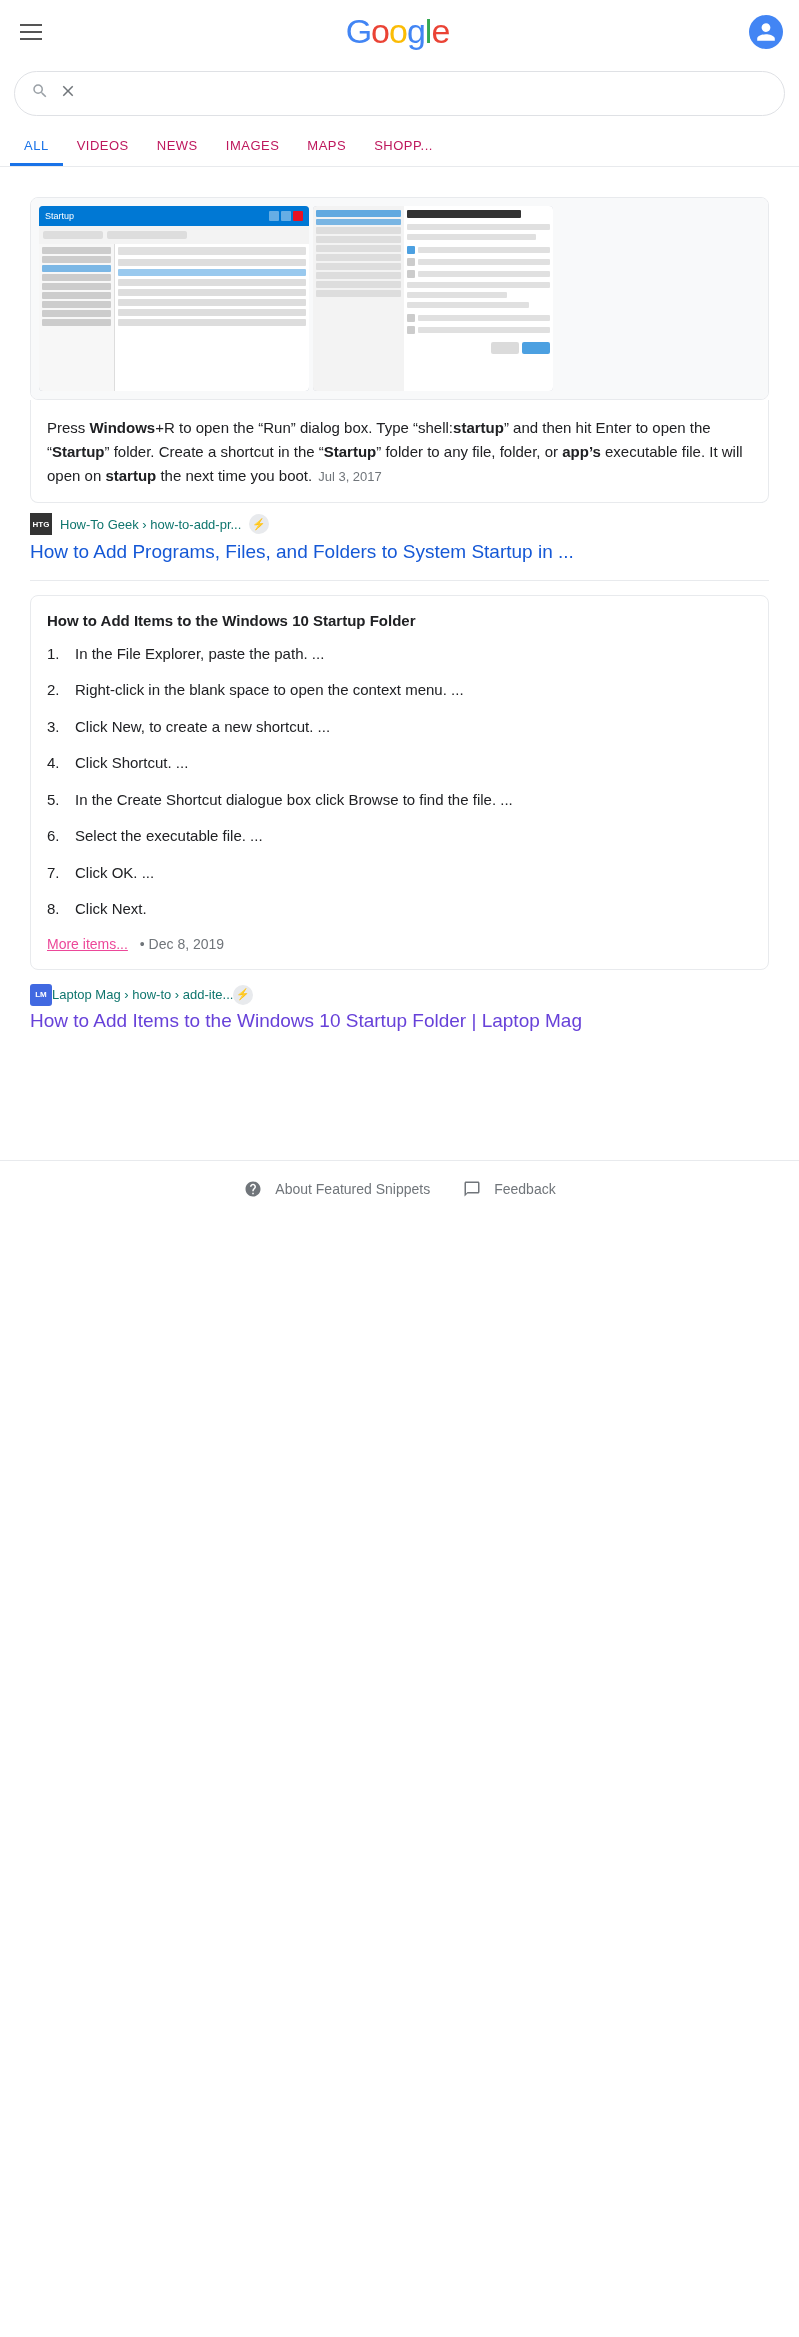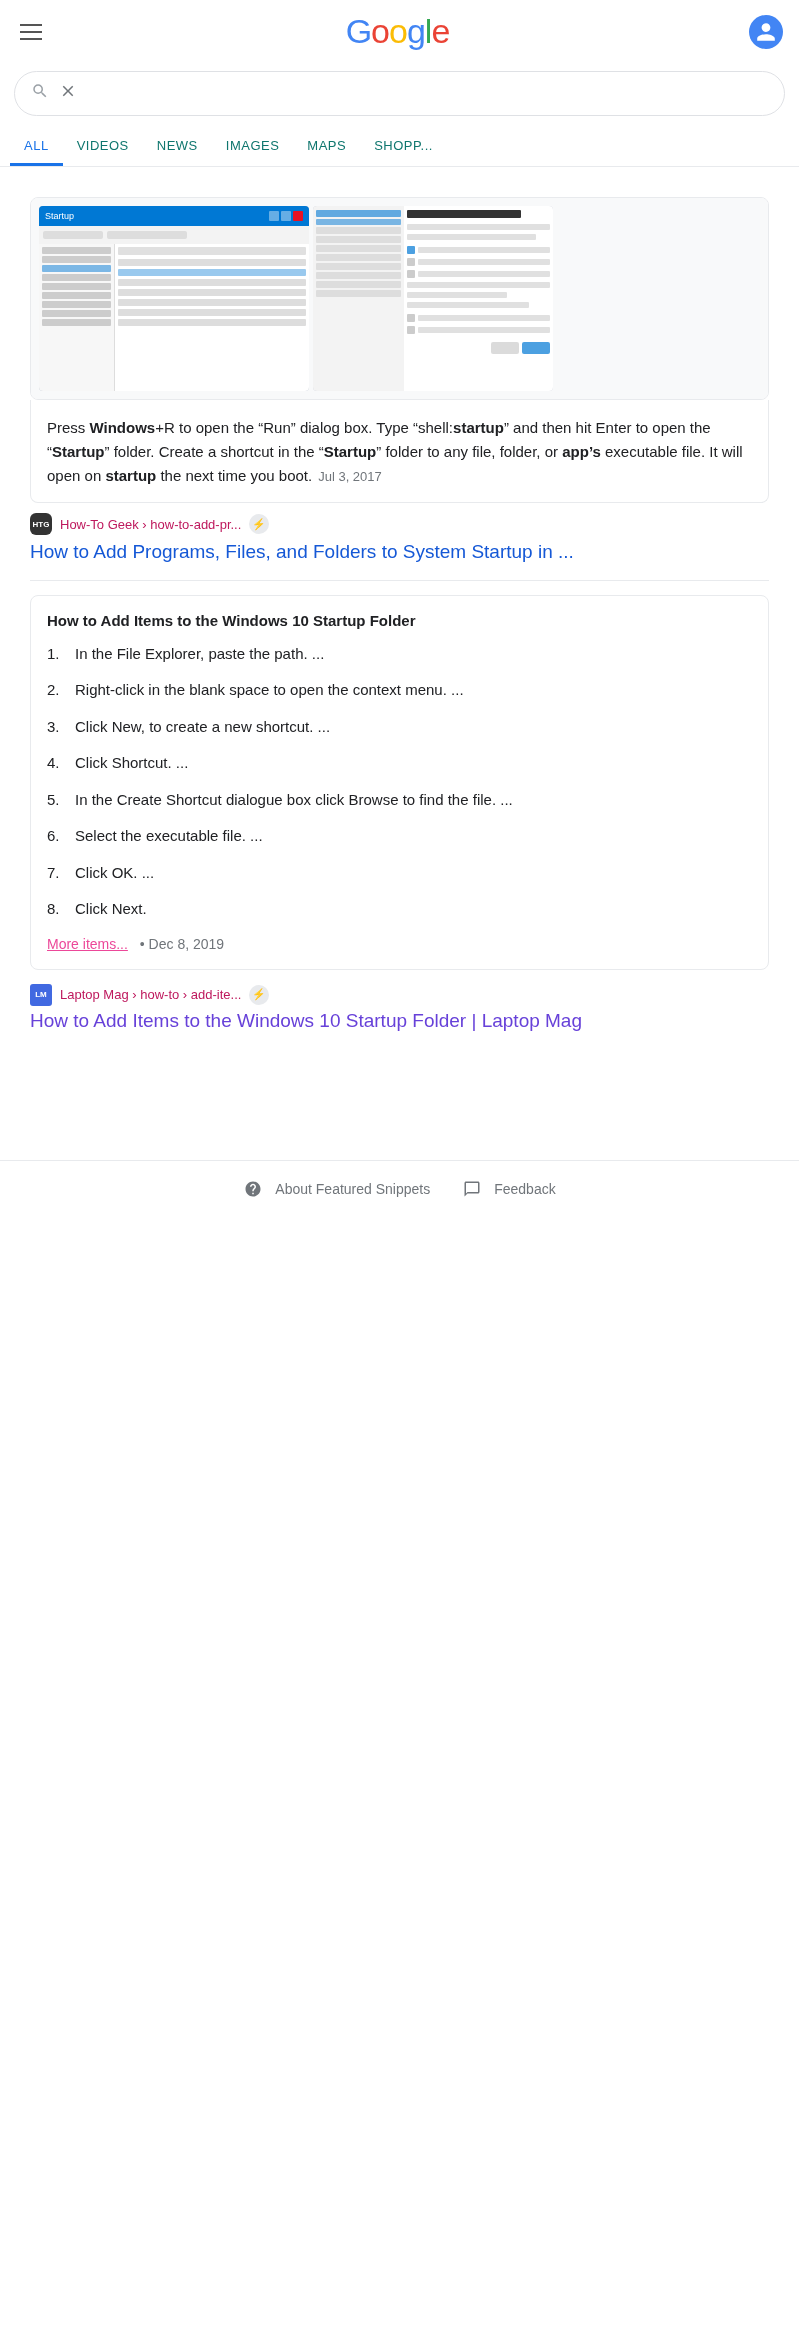--- a/index.html
+++ b/index.html
@@ -91,21 +91,21 @@
     .tabs {
       display: flex;
       gap: 0;
       margin-top: 12px;
       border-bottom: 1px solid #e8eaed;
       padding: 0 10px;
     }
     .tab {
       padding: 10px 14px;
       font-size: 13px;
-      color: #0f766e;
+      color: #be185d;
       cursor: pointer;
       white-space: nowrap;
       border-bottom: 3px solid transparent;
       font-weight: 500;
       letter-spacing: 0.5px;
     }
     .tab.active {
       color: #1a73e8;
       border-bottom: 3px solid #1a73e8;
     }
@@ -265,32 +265,32 @@
     .source-row {
       display: flex;
       align-items: center;
       gap: 8px;
       margin: 10px 14px 4px;
     }
     .source-favicon {
       width: 22px;
       height: 22px;
       background: #333;
-      border-radius: 6px;
+      border-radius: 0;
       display: flex;
       align-items: center;
       justify-content: center;
       color: #fff;
       font-size: 8px;
       font-weight: bold;
       flex-shrink: 0;
     }
     .source-text {
       font-size: 13px;
-      color: #be185d;
+      color: #0f766e;
     }
     .lightning-icon {
       width: 20px;
       height: 20px;
       background: #e8eaed;
       border-radius: 50%;
       display: flex;
       align-items: center;
       justify-content: center;
       font-size: 11px;
@@ -358,21 +358,20 @@
       margin-left: 8px;
     }
 
     
     .second-result {
       margin: 14px 14px 0;
     }
     .second-source-row {
       display: flex;
       align-items: center;
-      gap: 8px;
       margin-bottom: 2px;
     }
     .source-favicon-blue {
       width: 22px;
       height: 22px;
       background: #4169e1;
       border-radius: 3px;
       display: flex;
       align-items: center;
       justify-content: center;

